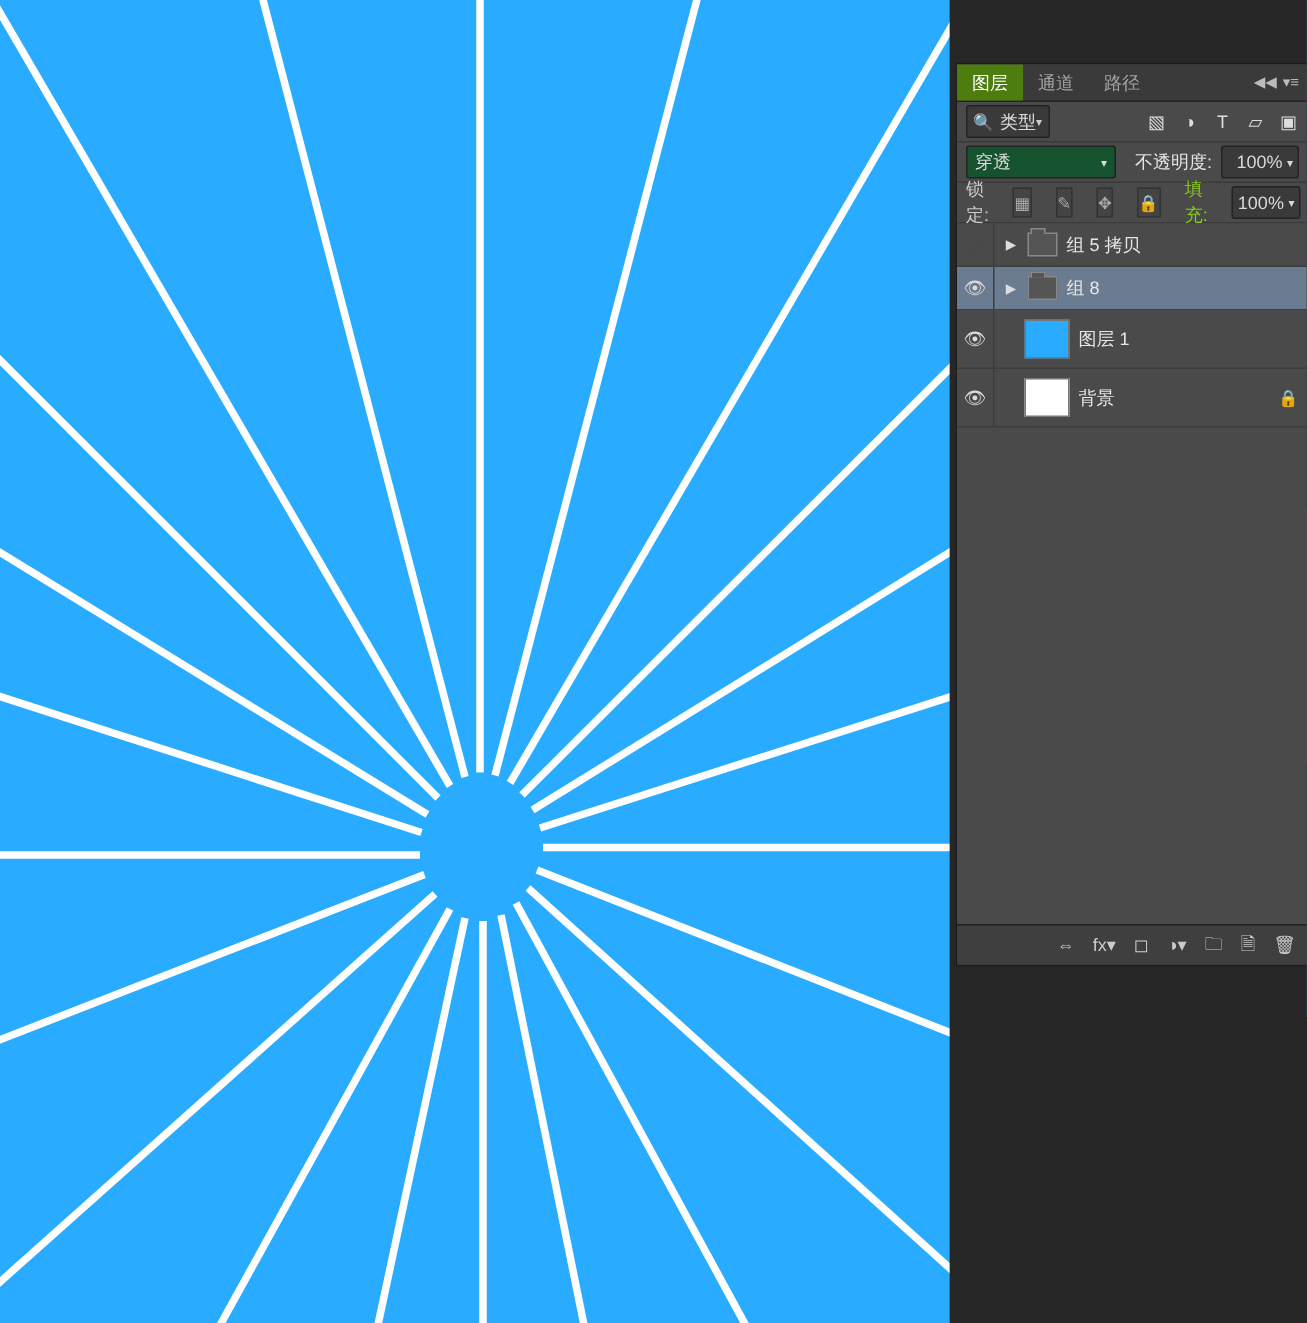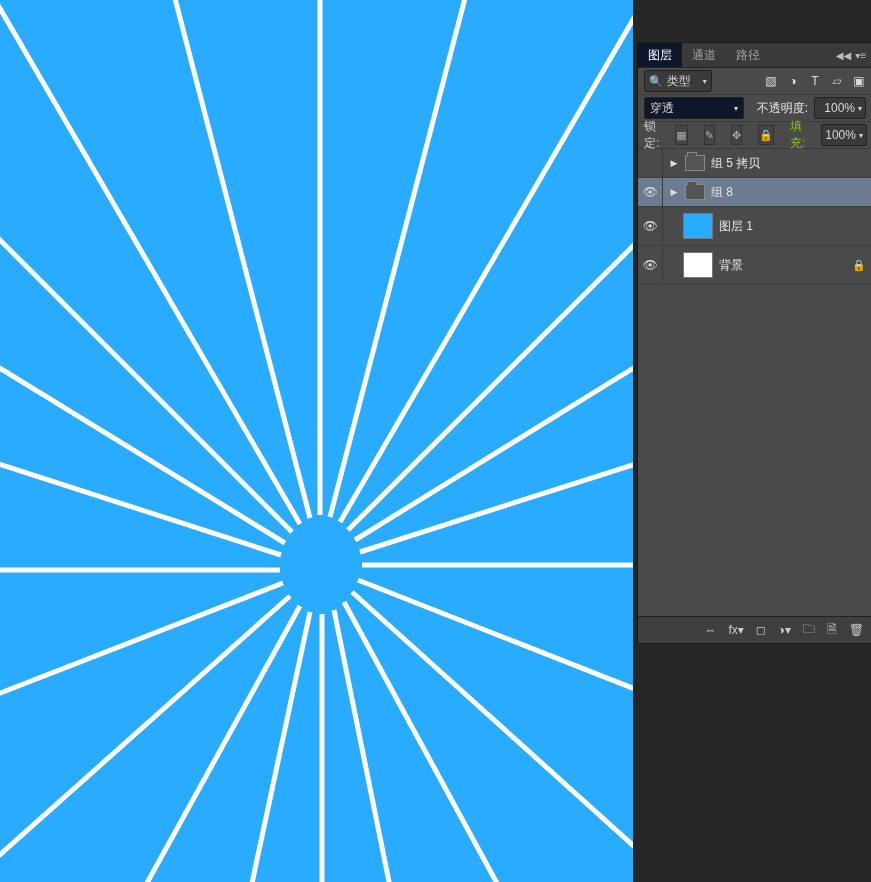--- a/index.html
+++ b/index.html
@@ -6,32 +6,32 @@
 .workspace{display:flex;width:100%;height:100%}
 .canvas-area{flex:0 0 637px;height:882px;background:#262626;position:relative;display:flex;align-items:flex-start;justify-content:flex-start}
 .canvas{width:633px;height:882px;background:#29abff;position:relative;overflow:hidden}
 .canvas svg{position:absolute;inset:0;width:100%;height:100%}
 .panel-wrap{flex:1;display:flex;flex-direction:column}
 .panel-space-top{height:42px;background:#262626}
 .panel{width:234px;height:600px;background:#4a4a4a;border:1px solid #1a1a1a;display:flex;flex-direction:column;font-size:12px}
 .panel-head{display:flex;align-items:center;height:24px;background:#3a3a3a;border-bottom:1px solid #222}
 .panel-head .title-tabs{display:flex;height:100%}
 .title-tab{padding:0 10px;display:flex;align-items:center;cursor:default;color:#a3a3a3}
-.title-tab.active{background:#0f172a;color:#fff}
+.title-tab.active{background:#4d7c0f;color:#fff}
 .panel-head .spacer{flex:1}
 .collapse-icons{display:flex;gap:4px;padding-right:6px;color:#bbb}
 .collapse-icons span{font-size:10px}
 .panel-row{display:flex;align-items:center;height:26px;padding:0 6px;border-bottom:1px solid #3a3a3a;gap:6px}
 .filter-row .search{display:flex;align-items:center;background:#3a3a3a;border:1px solid #222;height:20px;padding:0 4px;gap:4px;border-radius:2px}
 .filter-row .search span.mag{font-size:11px}
-.filter-row .dd{display:flex;align-items:center;gap:12px}
+.filter-row .dd{display:flex;align-items:center;gap:0}
 .filter-row .dd .arrow{font-size:8px;color:#ccc}
 .filter-icons{display:flex;gap:8px;margin-left:auto;color:#ddd}
 .filter-icons .ic{width:14px;text-align:center;font-size:12px}
-.blend-row .select{flex:0 0 88px;height:20px;background:#0f172a;border:1px solid #222;display:flex;align-items:center;justify-content:space-between;padding:0 5px;border-radius:2px}
+.blend-row .select{flex:0 0 88px;height:20px;background:#14532d;border:1px solid #222;display:flex;align-items:center;justify-content:space-between;padding:0 5px;border-radius:2px}
 .blend-row .sel-arrow{font-size:8px}
 .blend-row .lab{margin-left:auto;color:#e5e5e5}
 .blend-row .pct{width:44px;height:20px;background:#3a3a3a;border:1px solid #222;display:flex;align-items:center;justify-content:flex-end;padding:0 3px;border-radius:2px}
 .blend-row .pct .arrow{font-size:8px;margin-left:3px}
 .lock-row{gap:16px}
 .lock-row .lab{color:#ccc}
 .lock-row .lico{width:18px;height:18px;border:1px solid #333;display:flex;align-items:center;justify-content:center;font-size:11px;color:#aaa;background:#444}
 .lock-row .fill-lab{margin-left:auto;color:#84cc16}
 .lock-row .pct{width:44px;height:20px;background:#3a3a3a;border:1px solid #222;display:flex;align-items:center;justify-content:flex-end;padding:0 3px;border-radius:2px}
 .lock-row .pct .arrow{font-size:8px;margin-left:3px}

